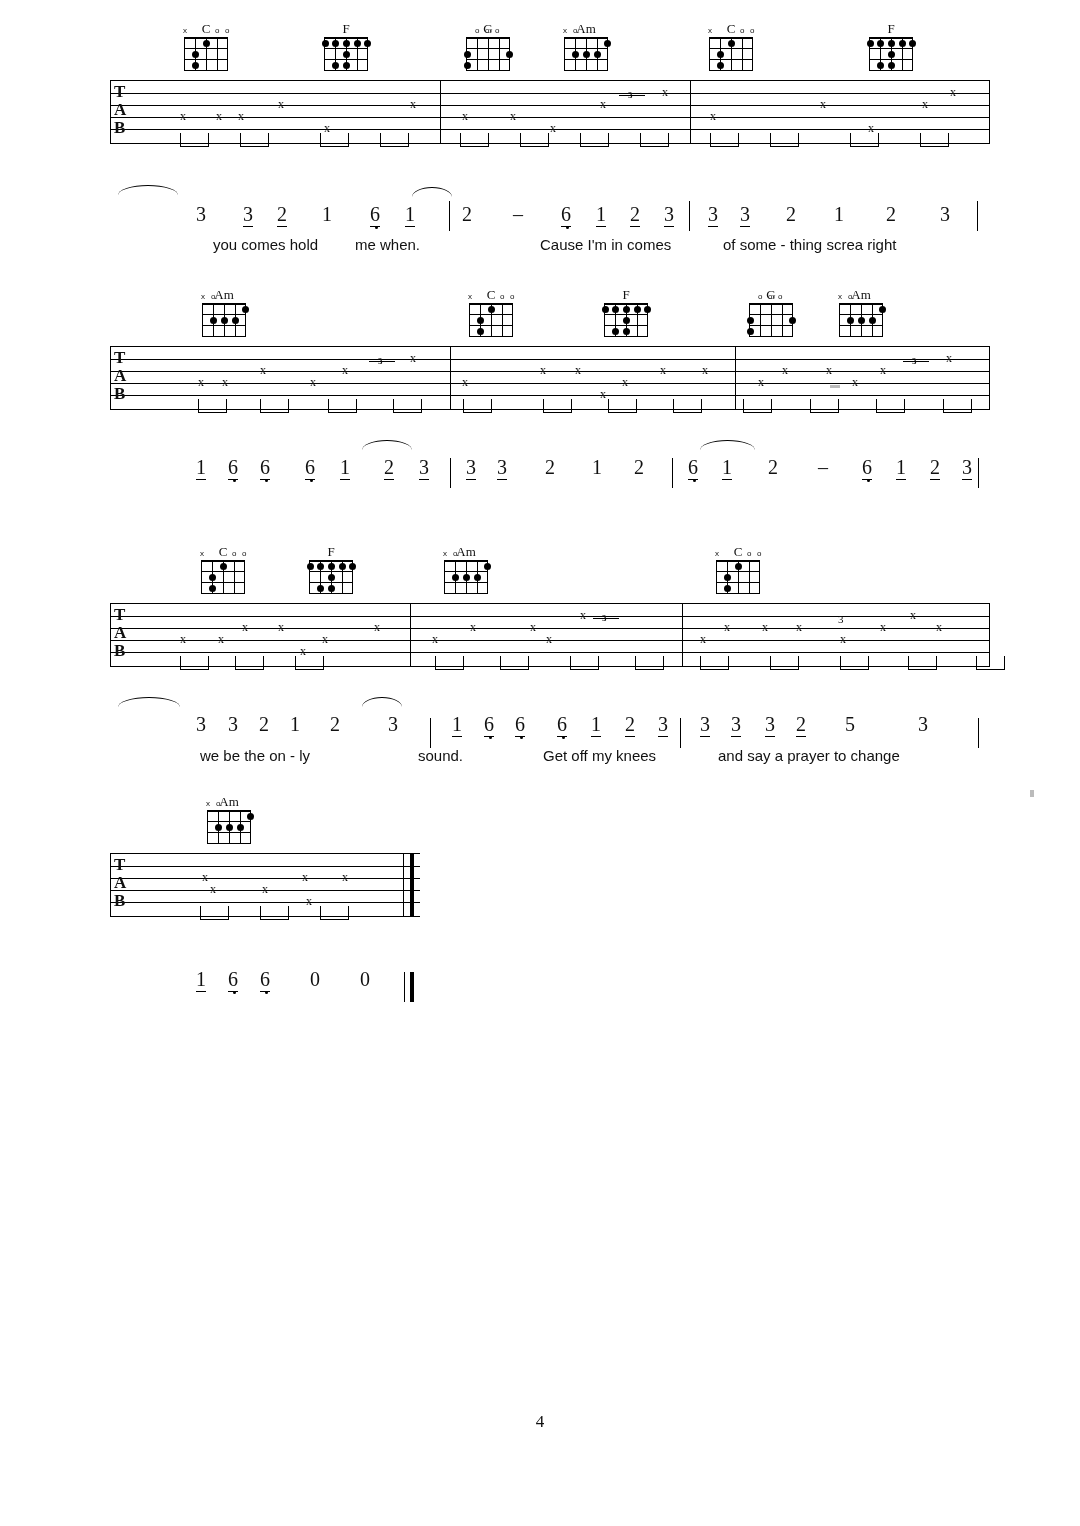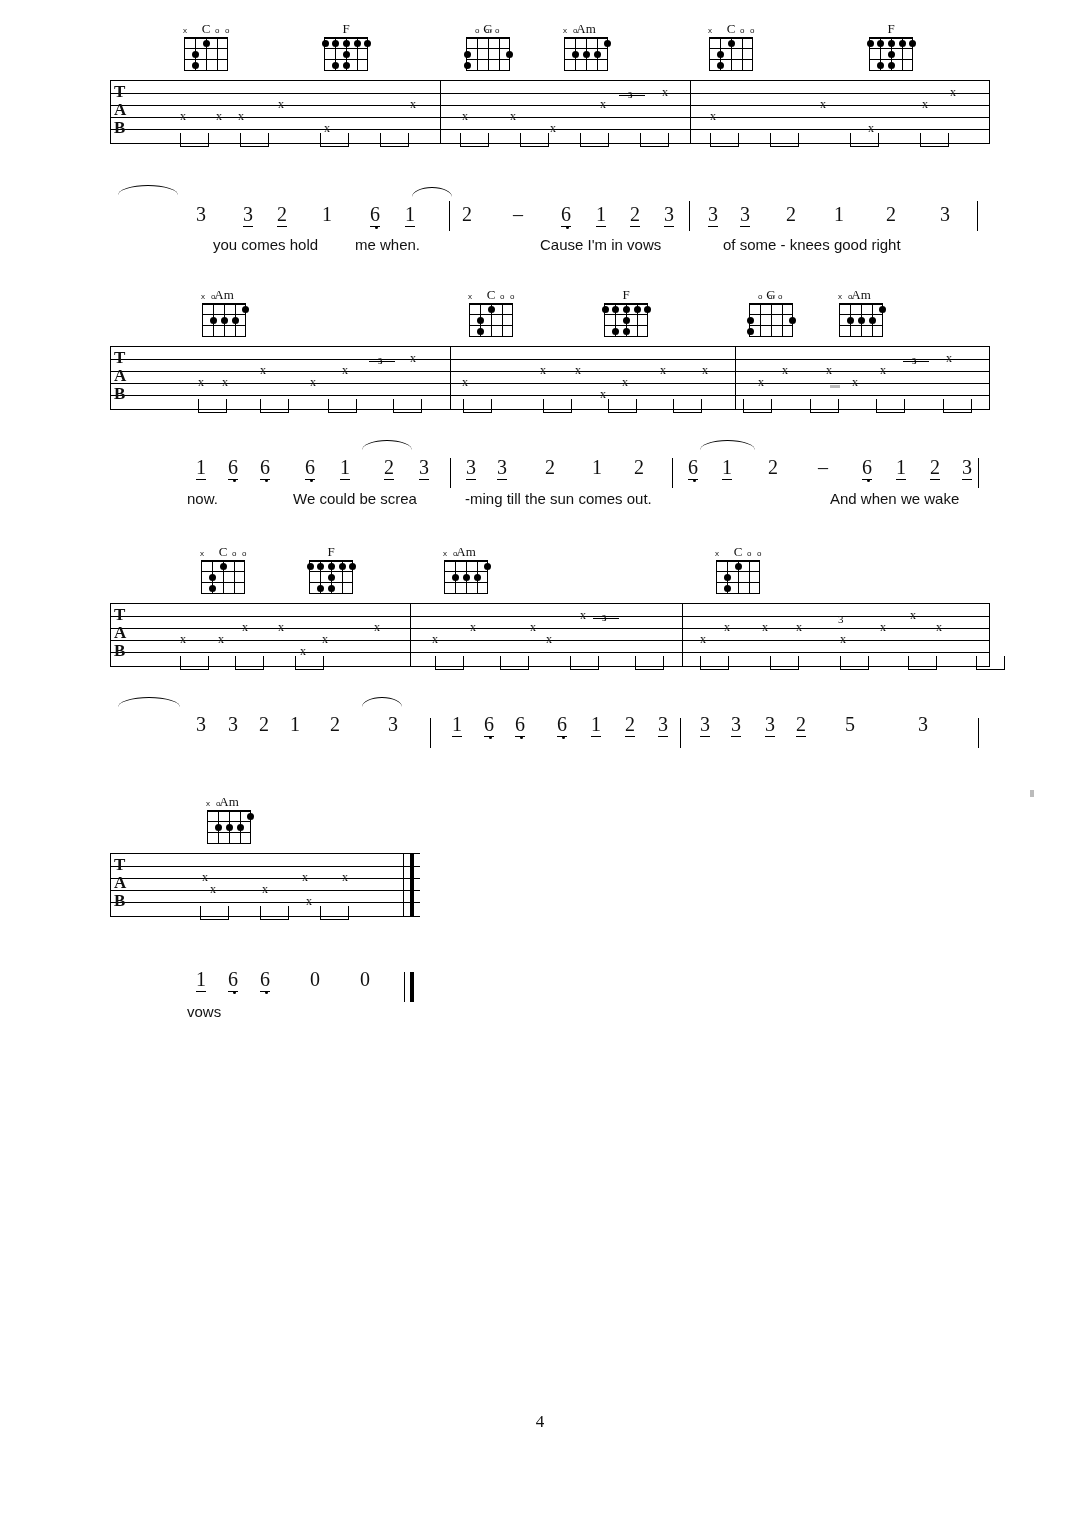--- a/index.html
+++ b/index.html
@@ -745,25 +745,22 @@
       <span class="nn" style="left: 360px; top: 8px;">0</span>
     </div>
 
   <div class="pagenum" style="top:1412px;">4</div>
 
   <div class="speck" style="left:1030px;top:790px;width:4px;height:7px;"></div>
   <div class="speck" style="left:830px;top:385px;width:10px;height:3px;"></div>
 <div style="position: absolute; left: 0px; top: 236px; width: 1080px; height: 22px;">
       <span class="ly" style="left: 213px;">you comes hold</span>
       <span class="ly" style="left: 355px;">me when.</span>
-      <span class="ly" style="left: 540px;">Cause I'm in vows</span>
-      <span class="ly" style="left: 723px;">of some - knees  good   right</span>
-    </div>
-    <div style="position: absolute; left: 0px; top: 490px; width: 1080px; height: 22px;">
-      <span class="ly" style="left: 187px;">now.</span>
-      <span class="ly" style="left: 293px;">We could be  screa</span>
-      <span class="ly" style="left: 465px;">-ming   till   the sun   comes  out.</span>
-      <span class="ly" style="left: 830px;">And when we wake</span>
-    </div>
-    <div style="position: absolute; left: 0px; top: 1003px; width: 1080px; height: 22px;">
-      <span class="ly" style="left: 187px;">vows</span>
+      <span class="ly" style="left: 540px;">Cause I'm in comes</span>
+      <span class="ly" style="left: 723px;">of some - thing  screa   right</span>
+    </div>
+    <div style="position: absolute; left: 0px; top: 747px; width: 1080px; height: 22px;">
+      <span class="ly" style="left: 200px;">we be the on  -  ly</span>
+      <span class="ly" style="left: 418px;">sound.</span>
+      <span class="ly" style="left: 543px;">Get off my knees</span>
+      <span class="ly" style="left: 718px;">and say  a   prayer to  change</span>
     </div>
   </div>
 
 </body></html>

